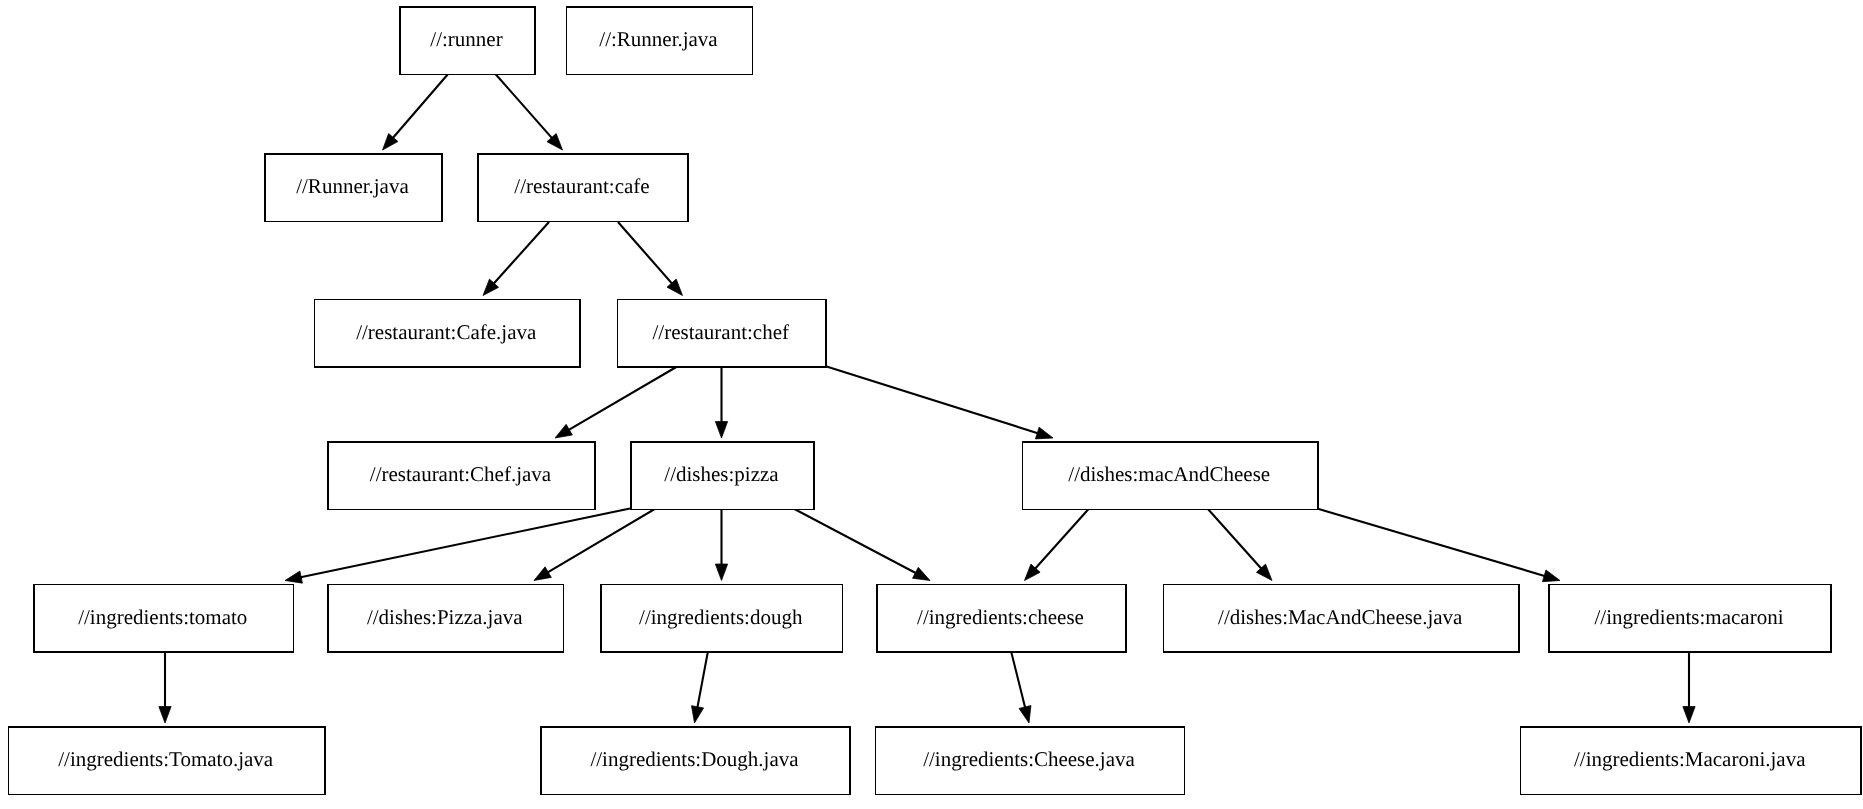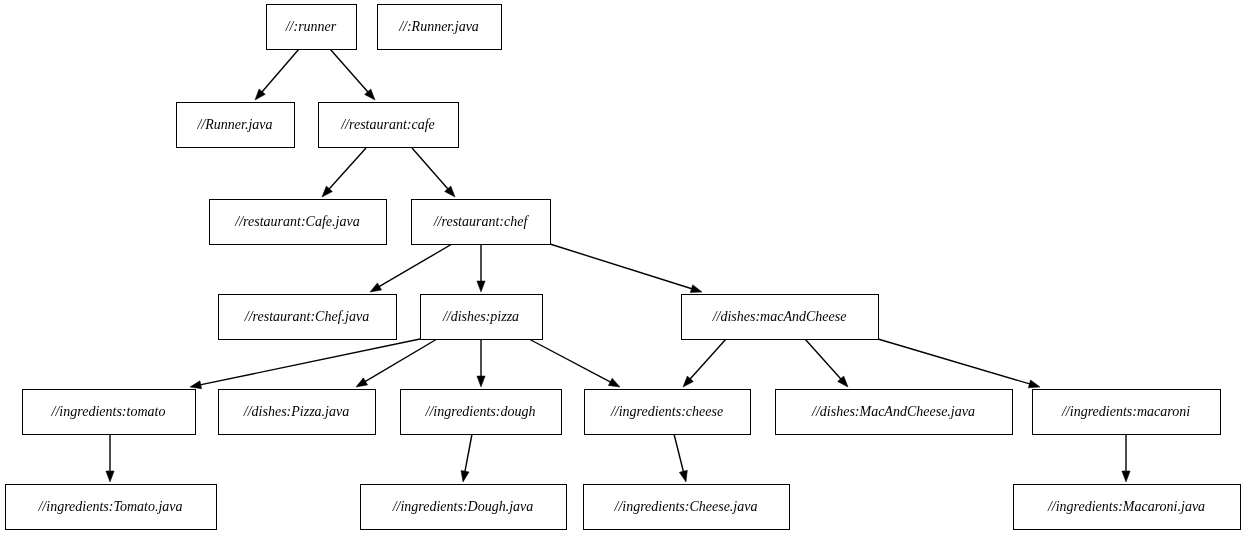--- a/index.html
+++ b/index.html
@@ -12,21 +12,20 @@
     width: 1242px;
     height: 539px;
     overflow: hidden;
     font-family: "Liberation Serif", "DejaVu Serif", serif;
   }
   #graph-root {
     position: relative;
     width: 988px;
     height: 539px;
     background: #ffffff;
-    font-style: italic;
   }
   #graph-svg {
     display: block;
     width: 1242px;
     height: 539px;
   }
   .node-rect {
     fill: #ffffff;
     stroke: #000000;
     stroke-width: 1;

